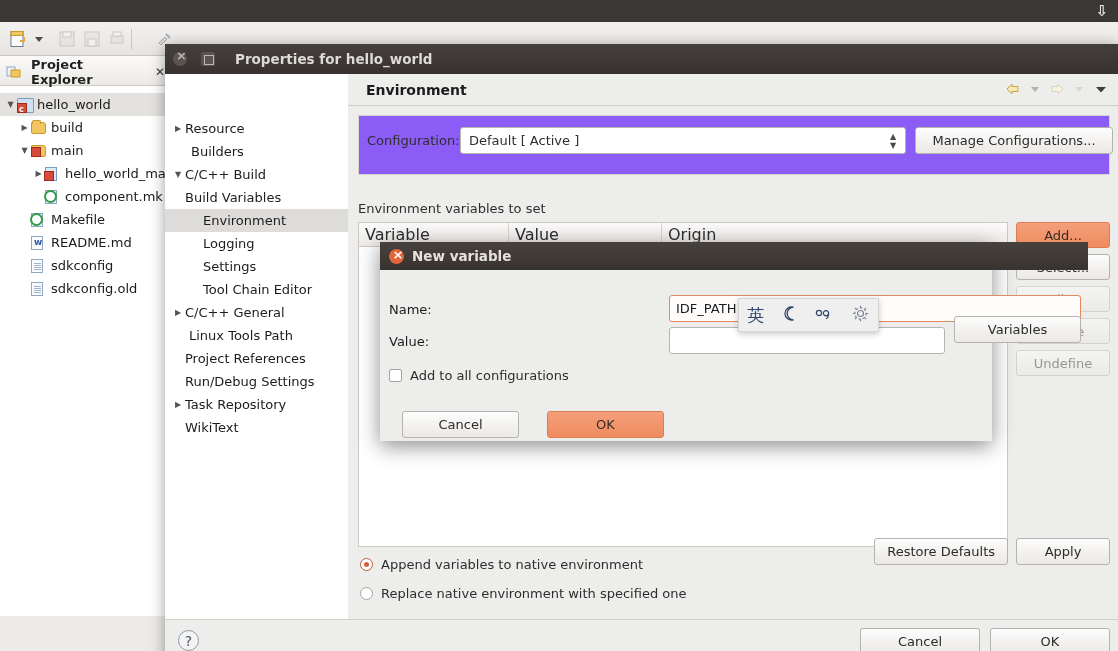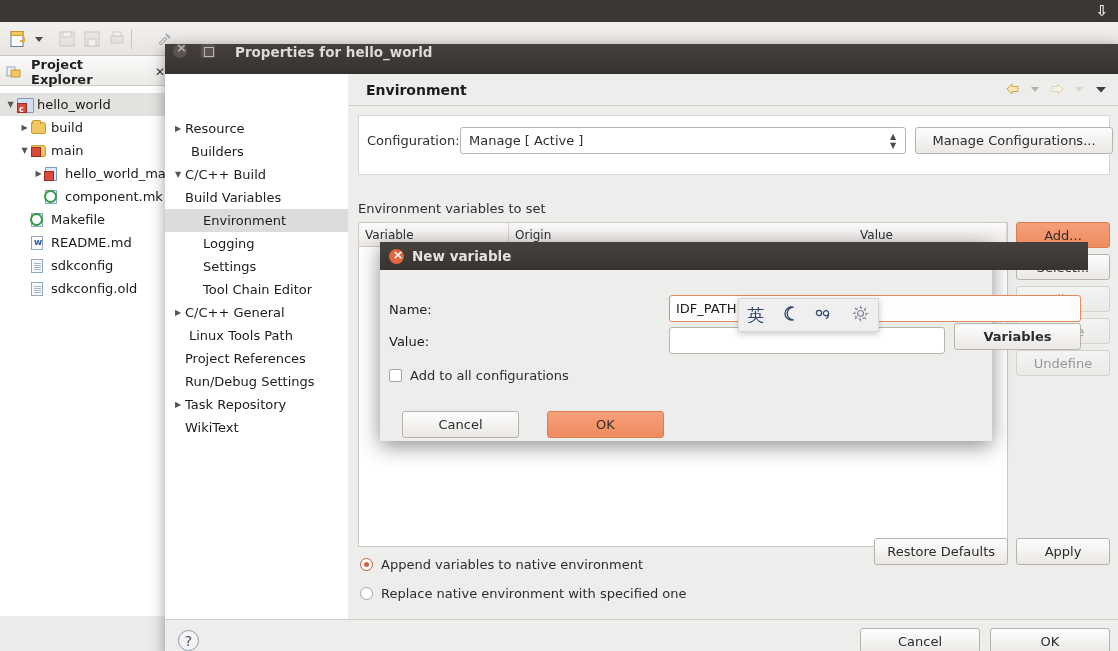--- a/index.html
+++ b/index.html
@@ -105,21 +105,21 @@
   
   .prop-dlg {
     position: absolute; left: 165px; top: 22px; width: 953px; height: 618px;
     background: #ededeb;
     box-shadow: 0 3px 14px rgba(0,0,0,.38);
   }
   .prop-titlebar {
     position: absolute; left:0; top:0; width:953px; height:30px;
     background: linear-gradient(to bottom,#45403d,#37322f);
     color:#dedad6; font-weight:bold; font-size:13.5px;
-    display:flex; gap:14px; padding-left:8px;
+    display:flex; align-items:center; gap:14px; padding-left:8px;
   }
   .tb-btn { width:14px;height:14px;border-radius:50%; display:inline-block; position:relative;}
   .tb-btn.close { background:#5a5350; }
   .tb-btn.close:after{content:'×';position:absolute;left:3px;top:-3px;font-size:13px;color:#bdb7b3;line-height:14px;}
   .tb-btn.max { background:#5a5350; border-radius:2px;}
   .tb-btn.max:after{content:'';position:absolute;left:3px;top:3px;width:8px;height:8px;border:1px solid #bdb7b3;}
   .prop-title-text { margin-left: 6px; }
 
   .prop-left {
     position: absolute; left: 0; top: 30px; width: 183px; height: 545px;
@@ -147,21 +147,21 @@
   .env-head {
     position:absolute; left:0; top:0; width:770px; height:32px;
     font-size:14px; font-weight:bold; color:#1c1c1c;
     display:flex; align-items:center; padding-left:18px;
     border-bottom: 1px solid #d2cfcb;
   }
   .env-nav { position:absolute; right:8px; top:5px; display:flex; align-items:center; gap:4px;}
   .navi { width:18px; height:20px; display:flex; align-items:center; justify-content:center; }
   .cfg-box {
     position:absolute; left:10px; top:41px; width:752px; height:60px;
-    border:1px solid #d9d6d2; background:#ffffff;
+    border:1px solid #d9d6d2; background:#8b5cf6;
   }
   .cfg-label { position:absolute; left:8px; top:17px; font-size:13px;}
   .cfg-combo {
     position:absolute; left:101px; top:11px; width:446px; height:27px;
     background:#fff; border:1px solid #b8b4b0; border-radius:3px;
     display:flex; align-items:center; padding-left:8px; font-size:13px;
   }
   .spin { position:absolute; right:7px; top:4px; width:10px; font-size:8px; line-height:9px; color:#4a4a4a; text-align:center;}
   .btn {
     background: linear-gradient(to bottom,#fdfdfd,#ebe8e5);
@@ -174,21 +174,21 @@
     border:1px solid #d97e53; color:#3a2a22;
   }
   .btn-mgr { position:absolute; left:556px; top:11px; width:198px; height:27px;}
 
   .evs-label { position:absolute; left:10px; top:127px; font-size:13px;}
   .tbl {
     position:absolute; left:10px; top:148px; width:650px; height:325px;
     background:#fff; border:1px solid #ccc8c4;
   }
   .tbl-head { display:flex; height:24px; background: linear-gradient(to bottom,#fbfafa,#eeebe8); border-bottom:1px solid #ccc8c4;}
-  .th { font-size:12px; padding-left:6px; line-height:24px; border-right:1px solid #d8d4d0; }
+  .th { font-size:16px; padding-left:6px; line-height:24px; border-right:1px solid #d8d4d0; }
 
   .sidebtns { position:absolute; left:668px; top:148px; width:94px;}
   .sidebtns .btn { width:94px; height:26px; margin-bottom:6px; }
 
   .radio-row { position:absolute; display:flex; align-items:center; gap:8px; font-size:13px;}
   .radio { width:13px;height:13px;border-radius:50%;border:1px solid #a7a3a0;background:#fff; position:relative; flex:0 0 13px;}
   .radio.on { border-color:#c0593a; }
   .radio.on:after{content:'';position:absolute;left:3px;top:3px;width:5px;height:5px;border-radius:50%;background:#d2603f;}
 
   .btnrow-apply { position:absolute; right:8px; top:464px; display:flex; gap:8px;}
@@ -470,33 +470,33 @@
               <svg width="12" height="10" viewBox="0 0 12 10">
                   <polygon points="1,3 11,3 6,8.5" fill="#3e3e3e"></polygon>
                 </svg>
             </span>
           </span>
         </div>
 
         <div class="cfg-box">
           <span class="cfg-label">Configuration:</span>
           <div class="cfg-combo">
-            <span>Manage  [ Active ]</span>
+            <span>Default  [ Active ]</span>
             <span class="spin">▲<br>▼</span>
           </div>
           <div class="btn btn-mgr">Manage Configurations...</div>
         </div>
 
         <div class="evs-label">Environment variables to set</div>
 
         <div class="tbl">
           <div class="tbl-head">
             <div class="th" style="width:150px;">Variable</div>
+            <div class="th" style="width:153px;">Value</div>
             <div class="th" style="width:345px;border-right:none;">Origin</div>
-            <div class="th" style="width:153px;">Value</div>
           </div>
         </div>
 
         <div class="sidebtns">
           <div class="btn orange">Add...</div>
           <div class="btn">Select...</div>
           <div class="btn" style="opacity:.45;">Edit...</div>
           <div class="btn" style="opacity:.45;">Delete</div>
           <div class="btn" style="opacity:.45;">Undefine</div>
         </div>
@@ -533,21 +533,21 @@
 
       <span class="nv-label" style="left:9px; top:60px;">Name:</span>
       <div class="nv-input focus" style="left:289px; top:53px; width:412px; height:27px;">
         <span>IDF_PATH</span>
       </div>
 
       <span class="nv-label" style="left:9px; top:92px;">Value:</span>
       <div class="nv-input" style="left:289px; top:85px; width:276px; height:27px;">
         <span></span>
       </div>
-      <div class="btn" style="position:absolute; left:574px; top:81px; width:127px; height:27px;font-weight:bold;">Variables</div>
+      <div class="btn" style="position:absolute; left:574px; top:74px; width:127px; height:27px;">Variables</div>
 
       <div style="position:absolute; left:9px; top:126px; display:flex; align-items:center; gap:8px; font-size:13px;">
         <span class="chk"></span>
         <span>Add to all configurations</span>
       </div>
 
       <div style="position:absolute; left:22px; top:169px; display:flex; gap:28px;">
         <div class="btn" style="width:117px;height:27px;">Cancel</div>
         <div class="btn orange" style="width:117px;height:27px;">OK</div>
       </div>

